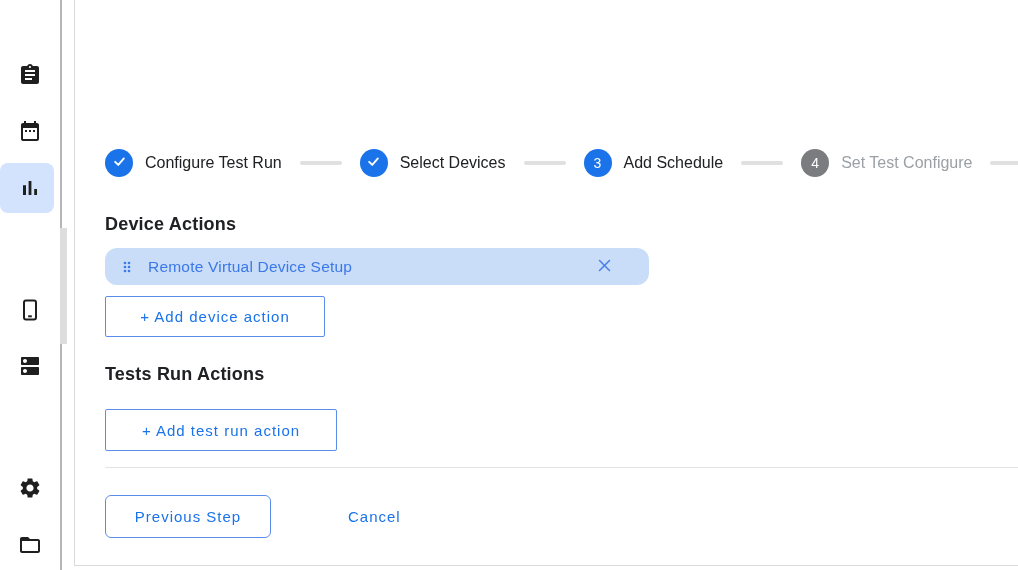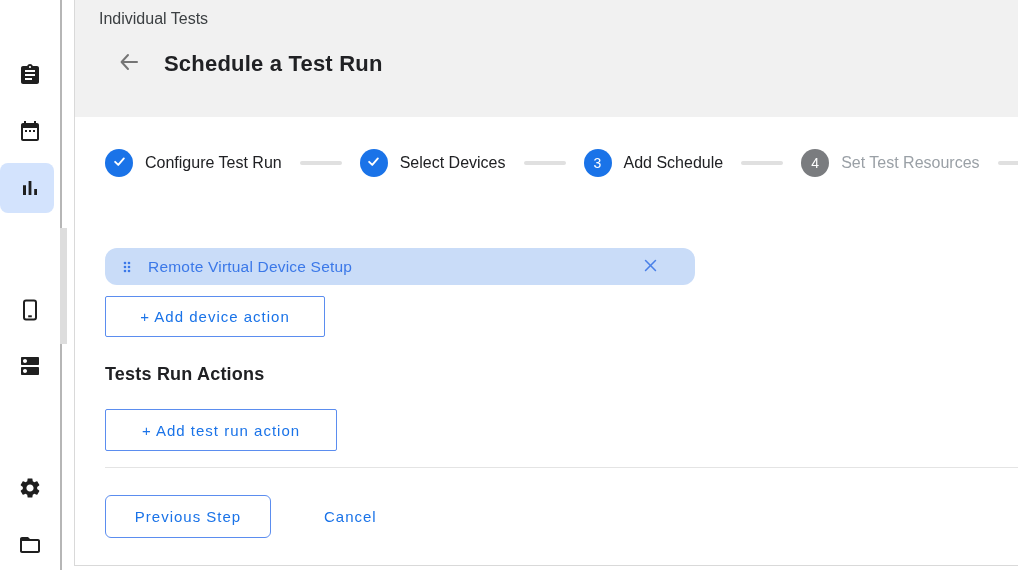--- a/index.html
+++ b/index.html
@@ -54,21 +54,21 @@
   }
   .step-circle.gray { background: #7a7c7f; }
   .step-label { font-size: 16px; color: #202124; margin-right: 18px; }
   .step-label.muted { color: #9aa0a6; }
   .step-conn { flex: none; width: 42px; height: 4px; border-radius: 2px; background: #e0e0e0; margin-right: 18px; }
 
   
   .section-heading { position: absolute; left: 30px; font-size: 18px; color: #202124; letter-spacing: .2px; }
 
   .chip {
-    position: absolute; left: 30px; top: 248px; width: 590px; height: 37px;
+    position: absolute; left: 30px; top: 248px; width: 544px; height: 37px;
     background: #c9dcf8; border-radius: 12px;
     display: flex; align-items: center;
   }
   .chip-drag { margin: 0 13px 0 14px; cursor: grab; display: flex; }
   .chip-label { font-size: 15.5px; color: #3b78e8; letter-spacing: .2px; }
   .chip-close {
     position: absolute; right: 34px; top: 50%; transform: translateY(-50%);
     width: 22px; height: 22px; background: transparent; border: none; cursor: pointer;
     display: flex; align-items: center; justify-content: center; padding: 0;
   }
@@ -79,21 +79,21 @@
     color: #1a73e8; font-size: 15px; font-weight: 500; letter-spacing: 1px;
     font-family: "Liberation Sans", sans-serif;
     display: flex; align-items: center; justify-content: center; cursor: pointer;
   }
   #add-device-btn  { top: 296px; width: 220px; height: 41px; }
   #add-testrun-btn { top: 409px; width: 232px; height: 42px; }
 
   .h-divider { position: absolute; left: 30px; right: 0; top: 467px; height: 1px; background: #e4e4e4; }
 
   
-  .footer { position: absolute; left: 30px; top: 495px; height: 43px; display: flex; align-items: center; }
+  .footer { position: absolute; left: 30px; top: 495px; height: 43px; display: flex; align-items: center; gap: 24px; }
   .footer .btn {
     height: 43px; border-radius: 6px; font-size: 15px; font-weight: 500; letter-spacing: 1px;
     font-family: "Liberation Sans", sans-serif; cursor: pointer;
     display: flex; align-items: center; justify-content: center;
   }
   .btn-outline { width: 166px; background: #fff; border: 1px solid #5b8def; color: #1a73e8; }
   .btn-filled  { width: 131px; margin-left: 24px; background: #1a73e8; border: none; color: #ffffff; }
   .btn-text    { margin-left: 53px; background: transparent; border: none; color: #1a73e8; padding: 0; }
 </style>
 </head>
@@ -158,32 +158,20 @@
         </svg>
     </span>
   </div>
 </nav>
 
 <div class="v-line"></div>
 <div class="v-handle"></div>
 
 <main class="panel">
 
-  <header class="panel-header">
-    <div class="breadcrumb">Individual Tests</div>
-    <button class="back-btn">
-      <span>
-        <svg width="24" height="24" viewBox="0 0 24 24" fill="none" stroke="#757575" stroke-width="2" stroke-linecap="round" stroke-linejoin="round">
-            <line x1="20" y1="12" x2="5" y2="12"></line>
-            <polyline points="11,5 4.6,12 11,19"></polyline>
-          </svg>
-      </span>
-    </button>
-    <h1 class="page-title">Schedule a Test Run</h1>
-  </header>
 
   <div class="stepper">
     <div class="step-circle">
       <span>
         <svg width="15" height="15" viewBox="0 0 24 24" fill="none" stroke="#ffffff" stroke-width="3" stroke-linecap="round" stroke-linejoin="round">
             <polyline points="5,12.5 10,17.5 19,7"></polyline>
           </svg>
       </span>
     </div>
     <span class="step-label">Configure Test Run</span>
@@ -201,24 +189,25 @@
 
     <div class="step-circle">
       <span>3</span>
     </div>
     <span class="step-label">Add Schedule</span>
     <span class="step-conn"></span>
 
     <div class="step-circle gray">
       <span>4</span>
     </div>
-    <span class="step-label muted">Set Test Resources</span>
-    <span class="step-conn"></span>
-  </div>
-
+    <span class="step-label muted">Set Test Configure</span>
+    <span class="step-conn"></span>
+  </div>
+
+  <h2 class="section-heading" style="top:214px">Device Actions</h2>
 
   <div class="chip">
     <span class="chip-drag">
       <svg width="16" height="18" viewBox="0 0 24 24" fill="#3b78e8">
           <circle cx="9" cy="6" r="2"></circle>
           <circle cx="15" cy="6" r="2"></circle>
           <circle cx="9" cy="12" r="2"></circle>
           <circle cx="15" cy="12" r="2"></circle>
           <circle cx="9" cy="18" r="2"></circle>
           <circle cx="15" cy="18" r="2"></circle>

